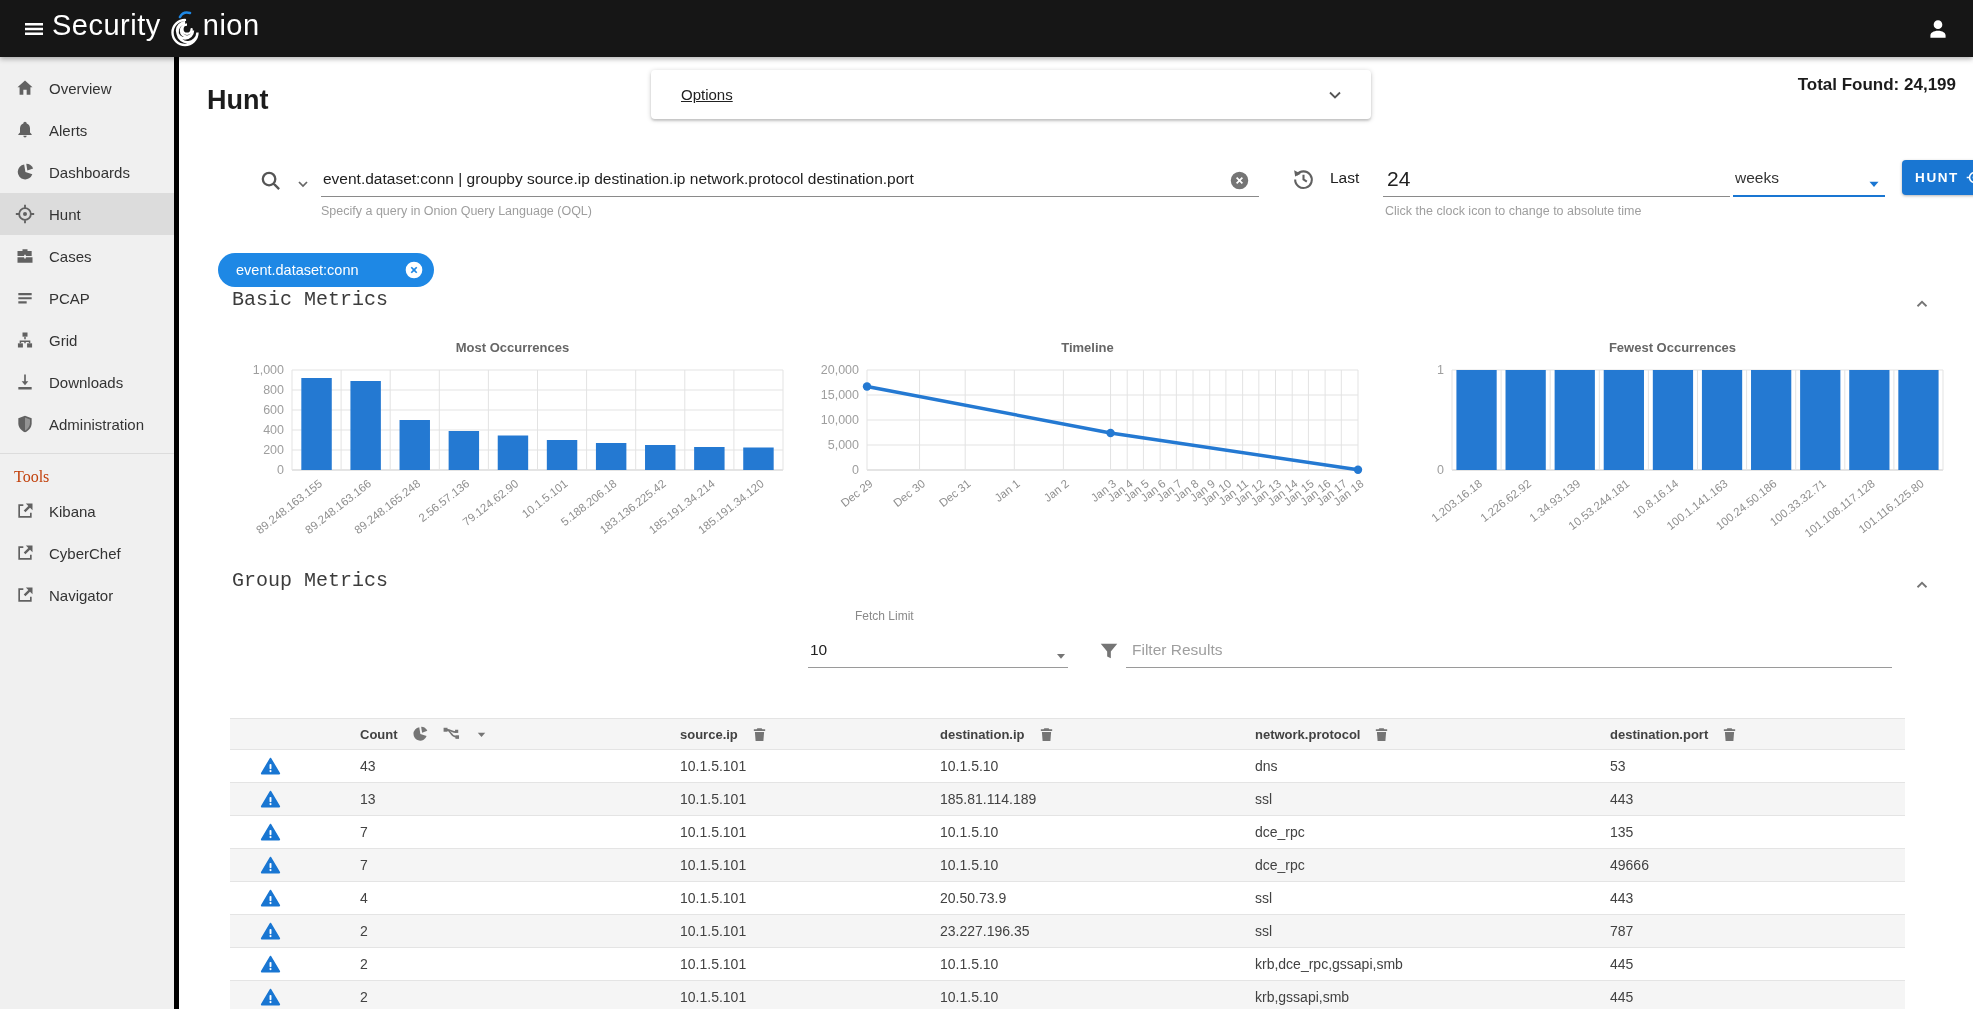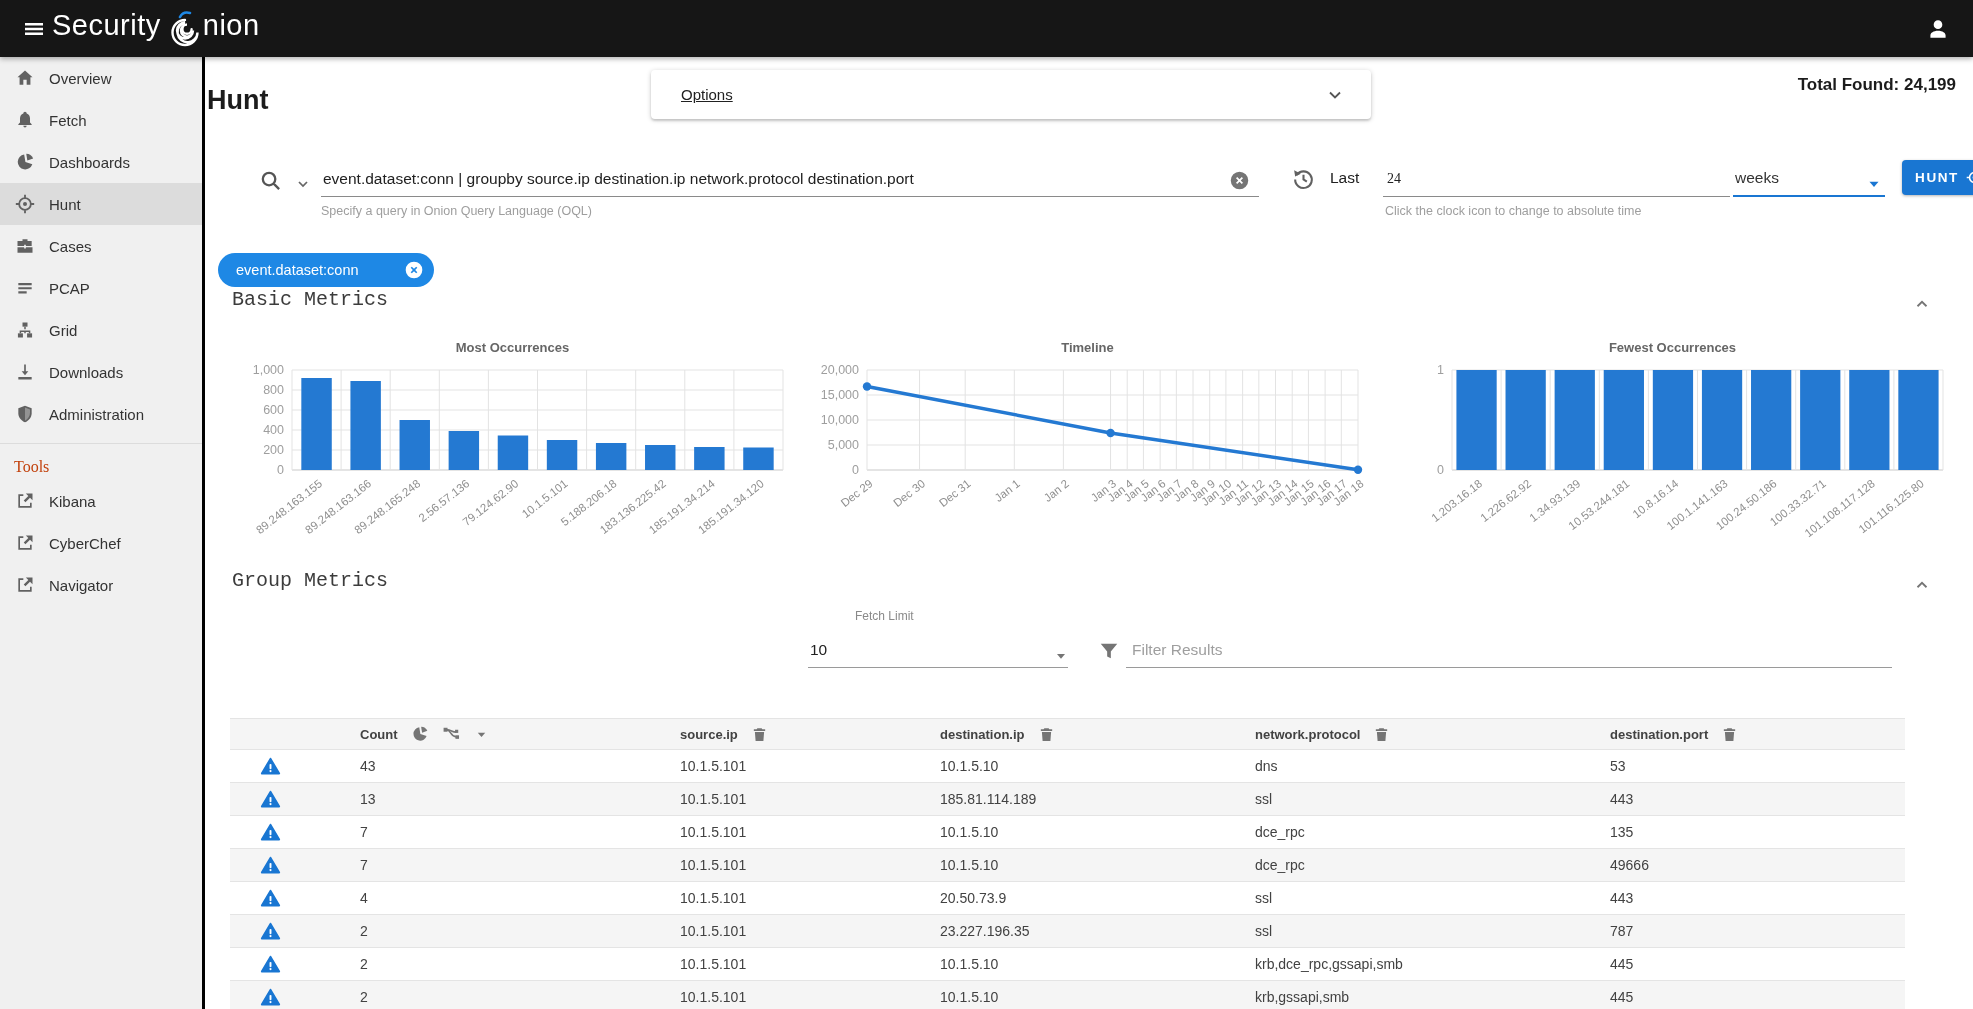--- a/index.html
+++ b/index.html
@@ -9,22 +9,22 @@
   }
   
   .topbar{position:absolute;left:0;top:0;width:1973px;height:57px;background:#161616;
     display:flex;align-items:center;color:#fff;z-index:20;box-shadow:0 2px 5px rgba(0,0,0,.3);}
   .hamburger{background:none;border:none;color:#fff;margin-left:16px;padding:6px;cursor:pointer;display:flex;}
   .brand{display:flex;align-items:flex-start;font-size:29px;letter-spacing:.5px;color:#fff;}
   .brand .onion{margin:0 1px 0 7px;position:relative;top:1px;}
   .topbar .spacer{flex:1;}
   .userbtn{background:none;border:none;color:#fff;margin-right:18px;padding:4px;cursor:pointer;display:flex;}
   
-  .sidebar{position:absolute;left:0;top:57px;width:205px;bottom:0;background:#f0f0f0;
-    border-right:3px solid #000000;z-index:10;box-sizing:border-box;}
+  .sidebar{position:absolute;left:0;top:57px;width:179px;bottom:0;background:#f0f0f0;
+    border-right:5px solid #000000;z-index:10;padding-top:10px;box-sizing:border-box;}
   .side-item{display:flex;align-items:center;height:42px;padding:0 0 0 14px;cursor:pointer;color:#333;}
   .side-item .si{width:22px;height:22px;color:#616161;display:flex;align-items:center;justify-content:center;flex:none;}
   .side-item .side-label{margin-left:13px;font-size:15px;white-space:nowrap;}
   .side-item.active{background:#dcdcdc;}
   .side-divider{height:1px;background:#dcdcdc;margin:8px 0 0 0;}
   .tools-header{font-size:16px;color:#c2410c;padding:14px 0 4px 14px;font-family:Liberation Serif, serif;}
   
   .main{position:absolute;left:193px;top:57px;width:1780px;height:952px;background:#fff;}
   .page-title{position:absolute;left:14px;top:10px;font-size:27px;font-weight:bold;color:#1c1c1c;}
   .options-card{position:absolute;left:458px;top:13px;width:720px;height:49px;background:#fff;border-radius:4px;
@@ -37,21 +37,21 @@
   .qicon{position:absolute;left:26px;top:9px;color:#555;}
   .qchev{position:absolute;left:62px;top:16px;color:#666;}
   .qinput{position:absolute;left:88px;top:2px;width:912px;height:32px;border:none;outline:none;
     font-size:15.5px;color:#212121;font-family:inherit;background:transparent;}
   .qclear{position:absolute;left:996px;top:10px;background:none;border:none;padding:0;cursor:pointer;color:#757575;display:flex;}
   .qline{position:absolute;left:88px;top:36px;width:938px;height:1px;background:#8a8a8a;}
   .qhint{position:absolute;left:88px;top:44px;font-size:12.5px;color:#9e9e9e;}
   .histbtn{position:absolute;left:1058px;top:7px;background:none;border:none;padding:0;cursor:pointer;color:#616161;display:flex;}
   .tlabel{position:absolute;left:1097px;top:9px;font-size:15.5px;color:#212121;}
   .tinput{position:absolute;left:1152px;top:2px;width:340px;height:32px;border:none;outline:none;
-    font-size:14px;color:#212121;font-family:Liberation Serif, serif;background:transparent;}
+    font-size:21px;color:#212121;font-family:Liberation Sans, sans-serif;background:transparent;}
   .tline{position:absolute;left:1150px;top:36px;width:347px;height:1px;background:#8a8a8a;}
   .thint{position:absolute;left:1152px;top:44px;font-size:12.5px;color:#9e9e9e;}
   .unitsel{position:absolute;left:1502px;top:9px;width:150px;font-size:15.5px;color:#333;cursor:pointer;}
   .unitcaret{position:absolute;left:1632px;top:15px;color:#1976d2;}
   .unitline{position:absolute;left:1500px;top:35px;width:152px;height:2px;background:#1976d2;}
   .huntbtn{position:absolute;left:1669px;top:0px;width:94px;height:35px;background:#1976d2;border:none;border-radius:4px;
     color:#fff;font-size:13.5px;font-weight:bold;letter-spacing:1.6px;cursor:pointer;display:flex;align-items:center;justify-content:center;gap:7px;
     font-family:inherit;box-shadow:0 1px 3px rgba(0,0,0,.3);}
   
   .chip{position:absolute;left:25px;top:196px;height:34px;background:#1e88e5;border-radius:17px;color:#fff;
@@ -121,21 +121,21 @@
           </svg>
         </span>
         <span class="side-label">Overview</span>
       </div>
       <div class="side-item">
         <span class="si">
           <svg width="20" height="20" viewBox="0 0 24 24">
             <path fill="currentColor" d="M12 2a2 2 0 0 1 2 2v.3A6.3 6.3 0 0 1 18 10v5l2 2v1H4v-1l2-2v-5a6.3 6.3 0 0 1 4-5.7V4a2 2 0 0 1 2-2zm-2 17h4a2 2 0 1 1-4 0z"></path>
           </svg>
         </span>
-        <span class="side-label">Fetch</span>
+        <span class="side-label">Alerts</span>
       </div>
       <div class="side-item">
         <span class="si">
           <svg width="20" height="20" viewBox="0 0 24 24">
             <path fill="currentColor" d="M11 3a9 9 0 1 0 9.8 11.8L12.5 12 11 3z"></path>
             <path fill="currentColor" d="M13.5 2.2l1.3 8 7-2.4A9.3 9.3 0 0 0 13.5 2.2z"></path>
           </svg>
         </span>
         <span class="side-label">Dashboards</span>
       </div>

